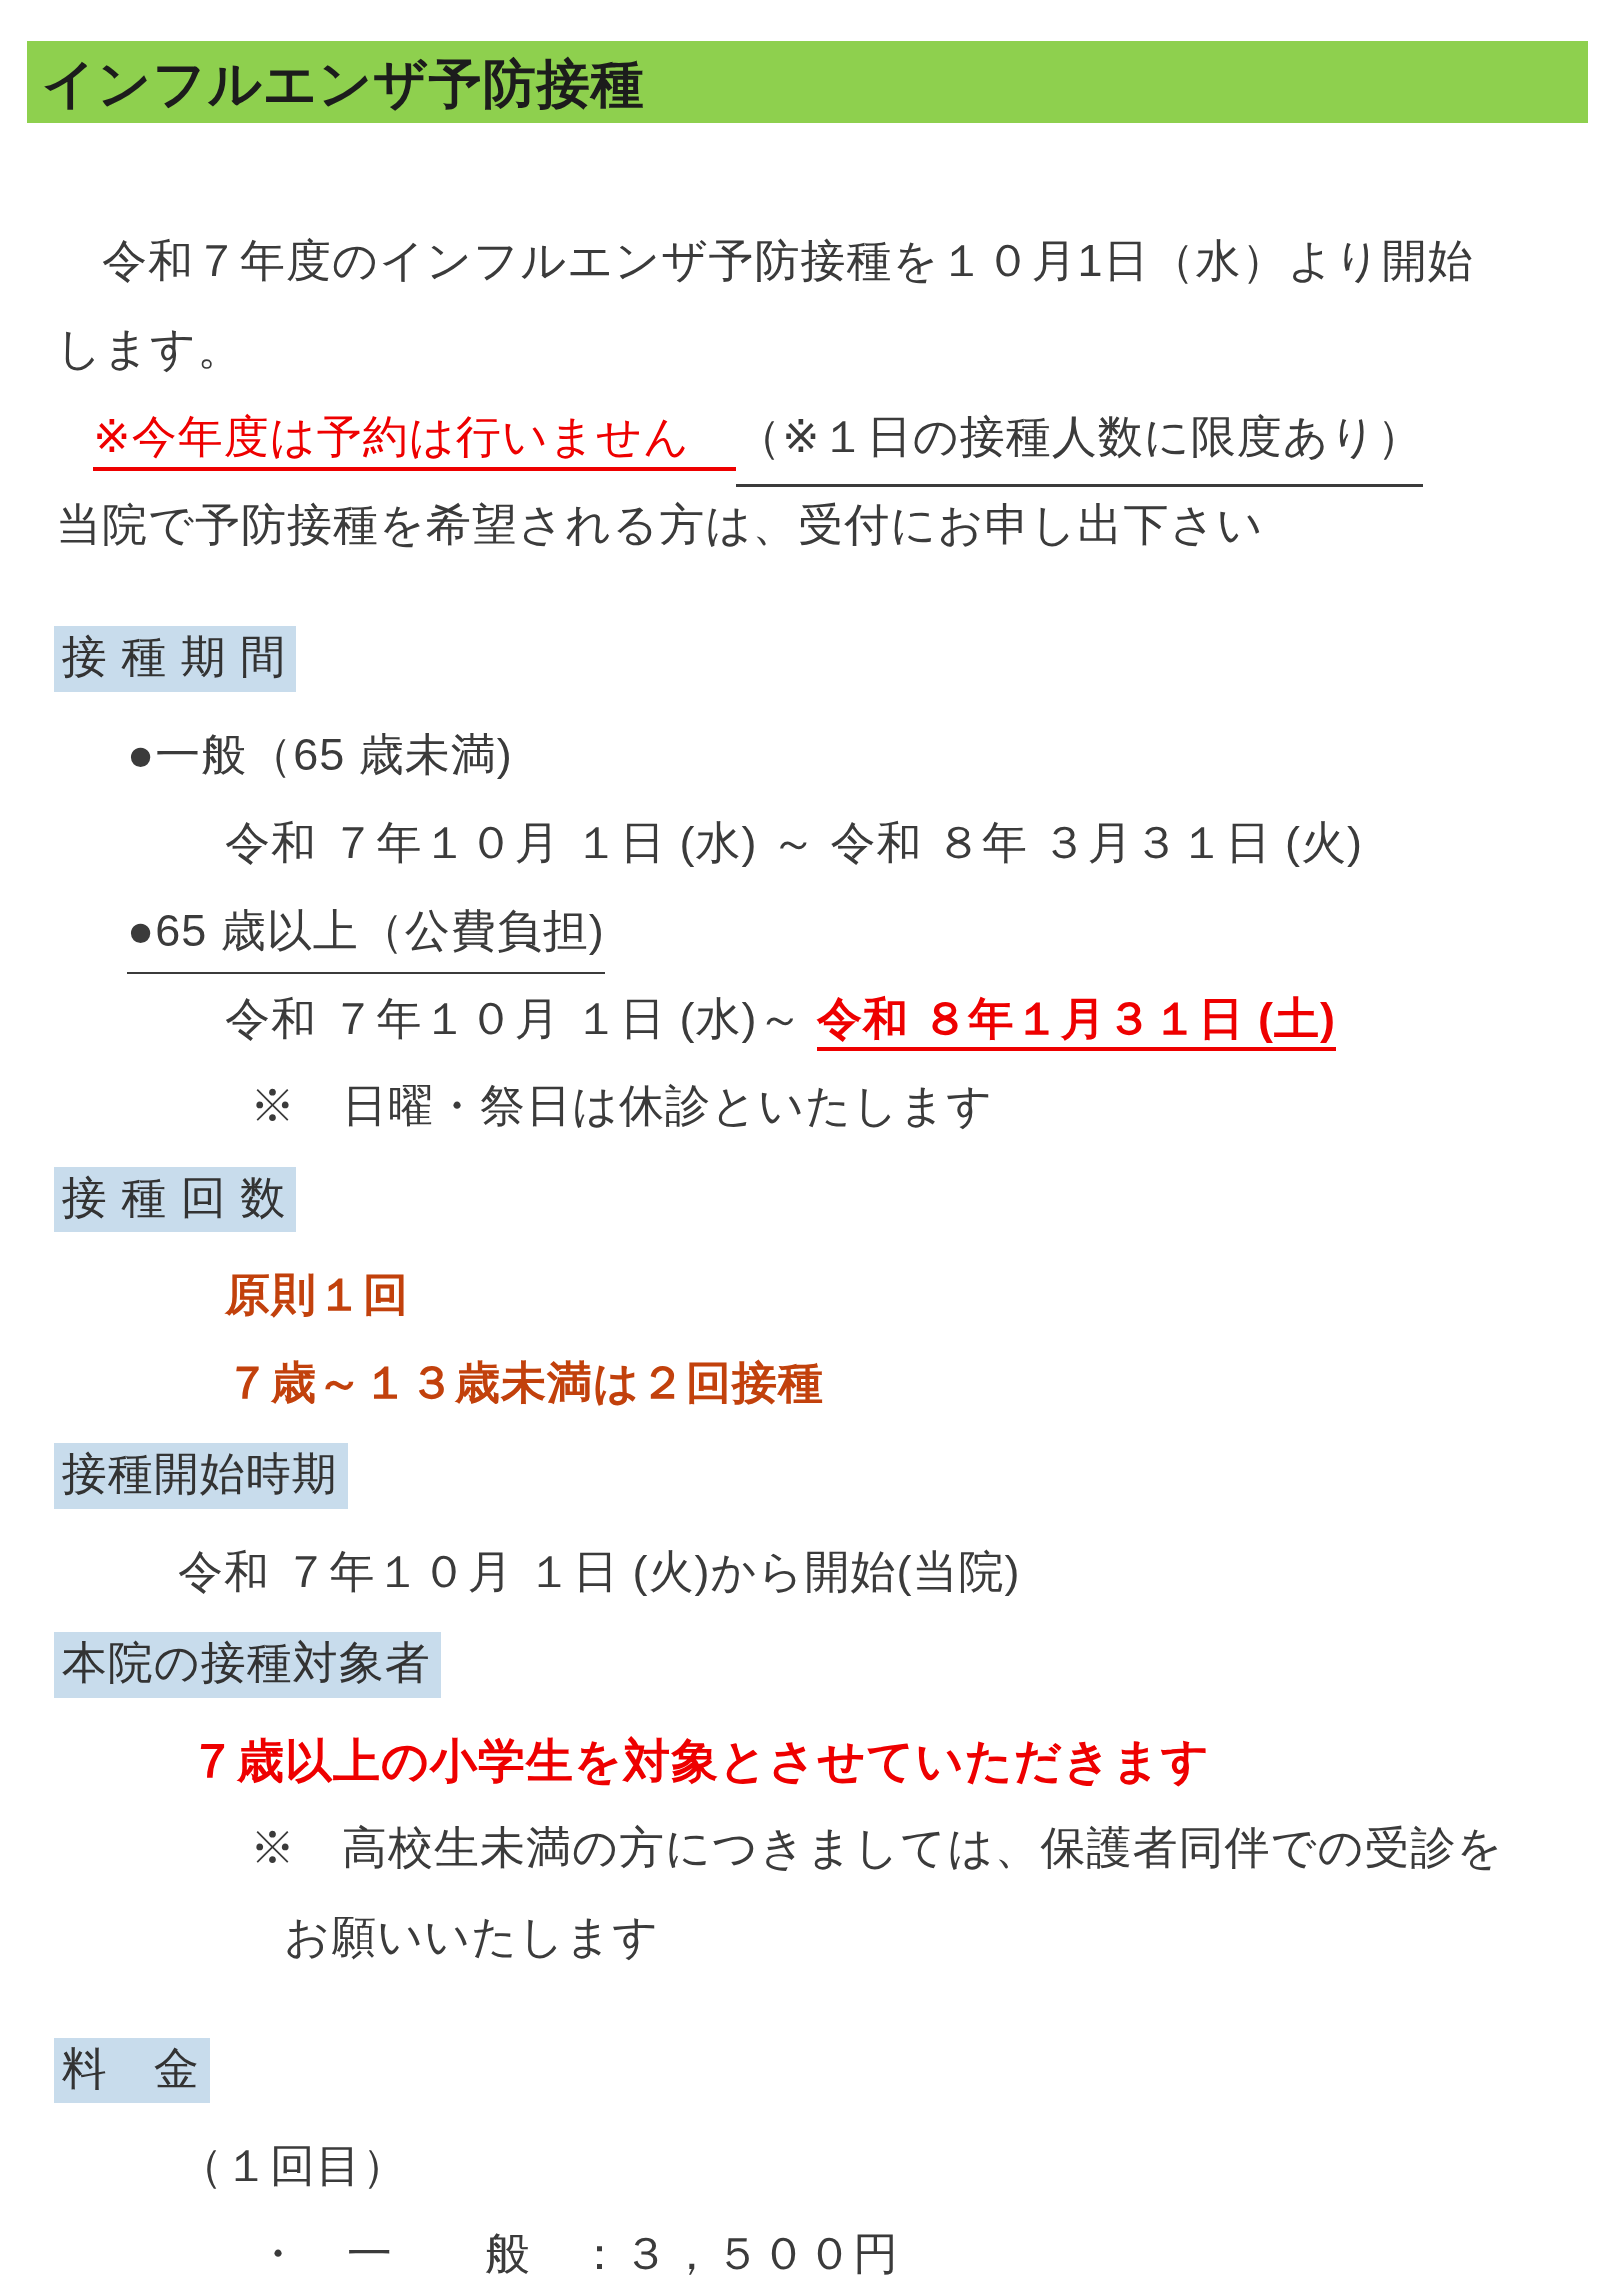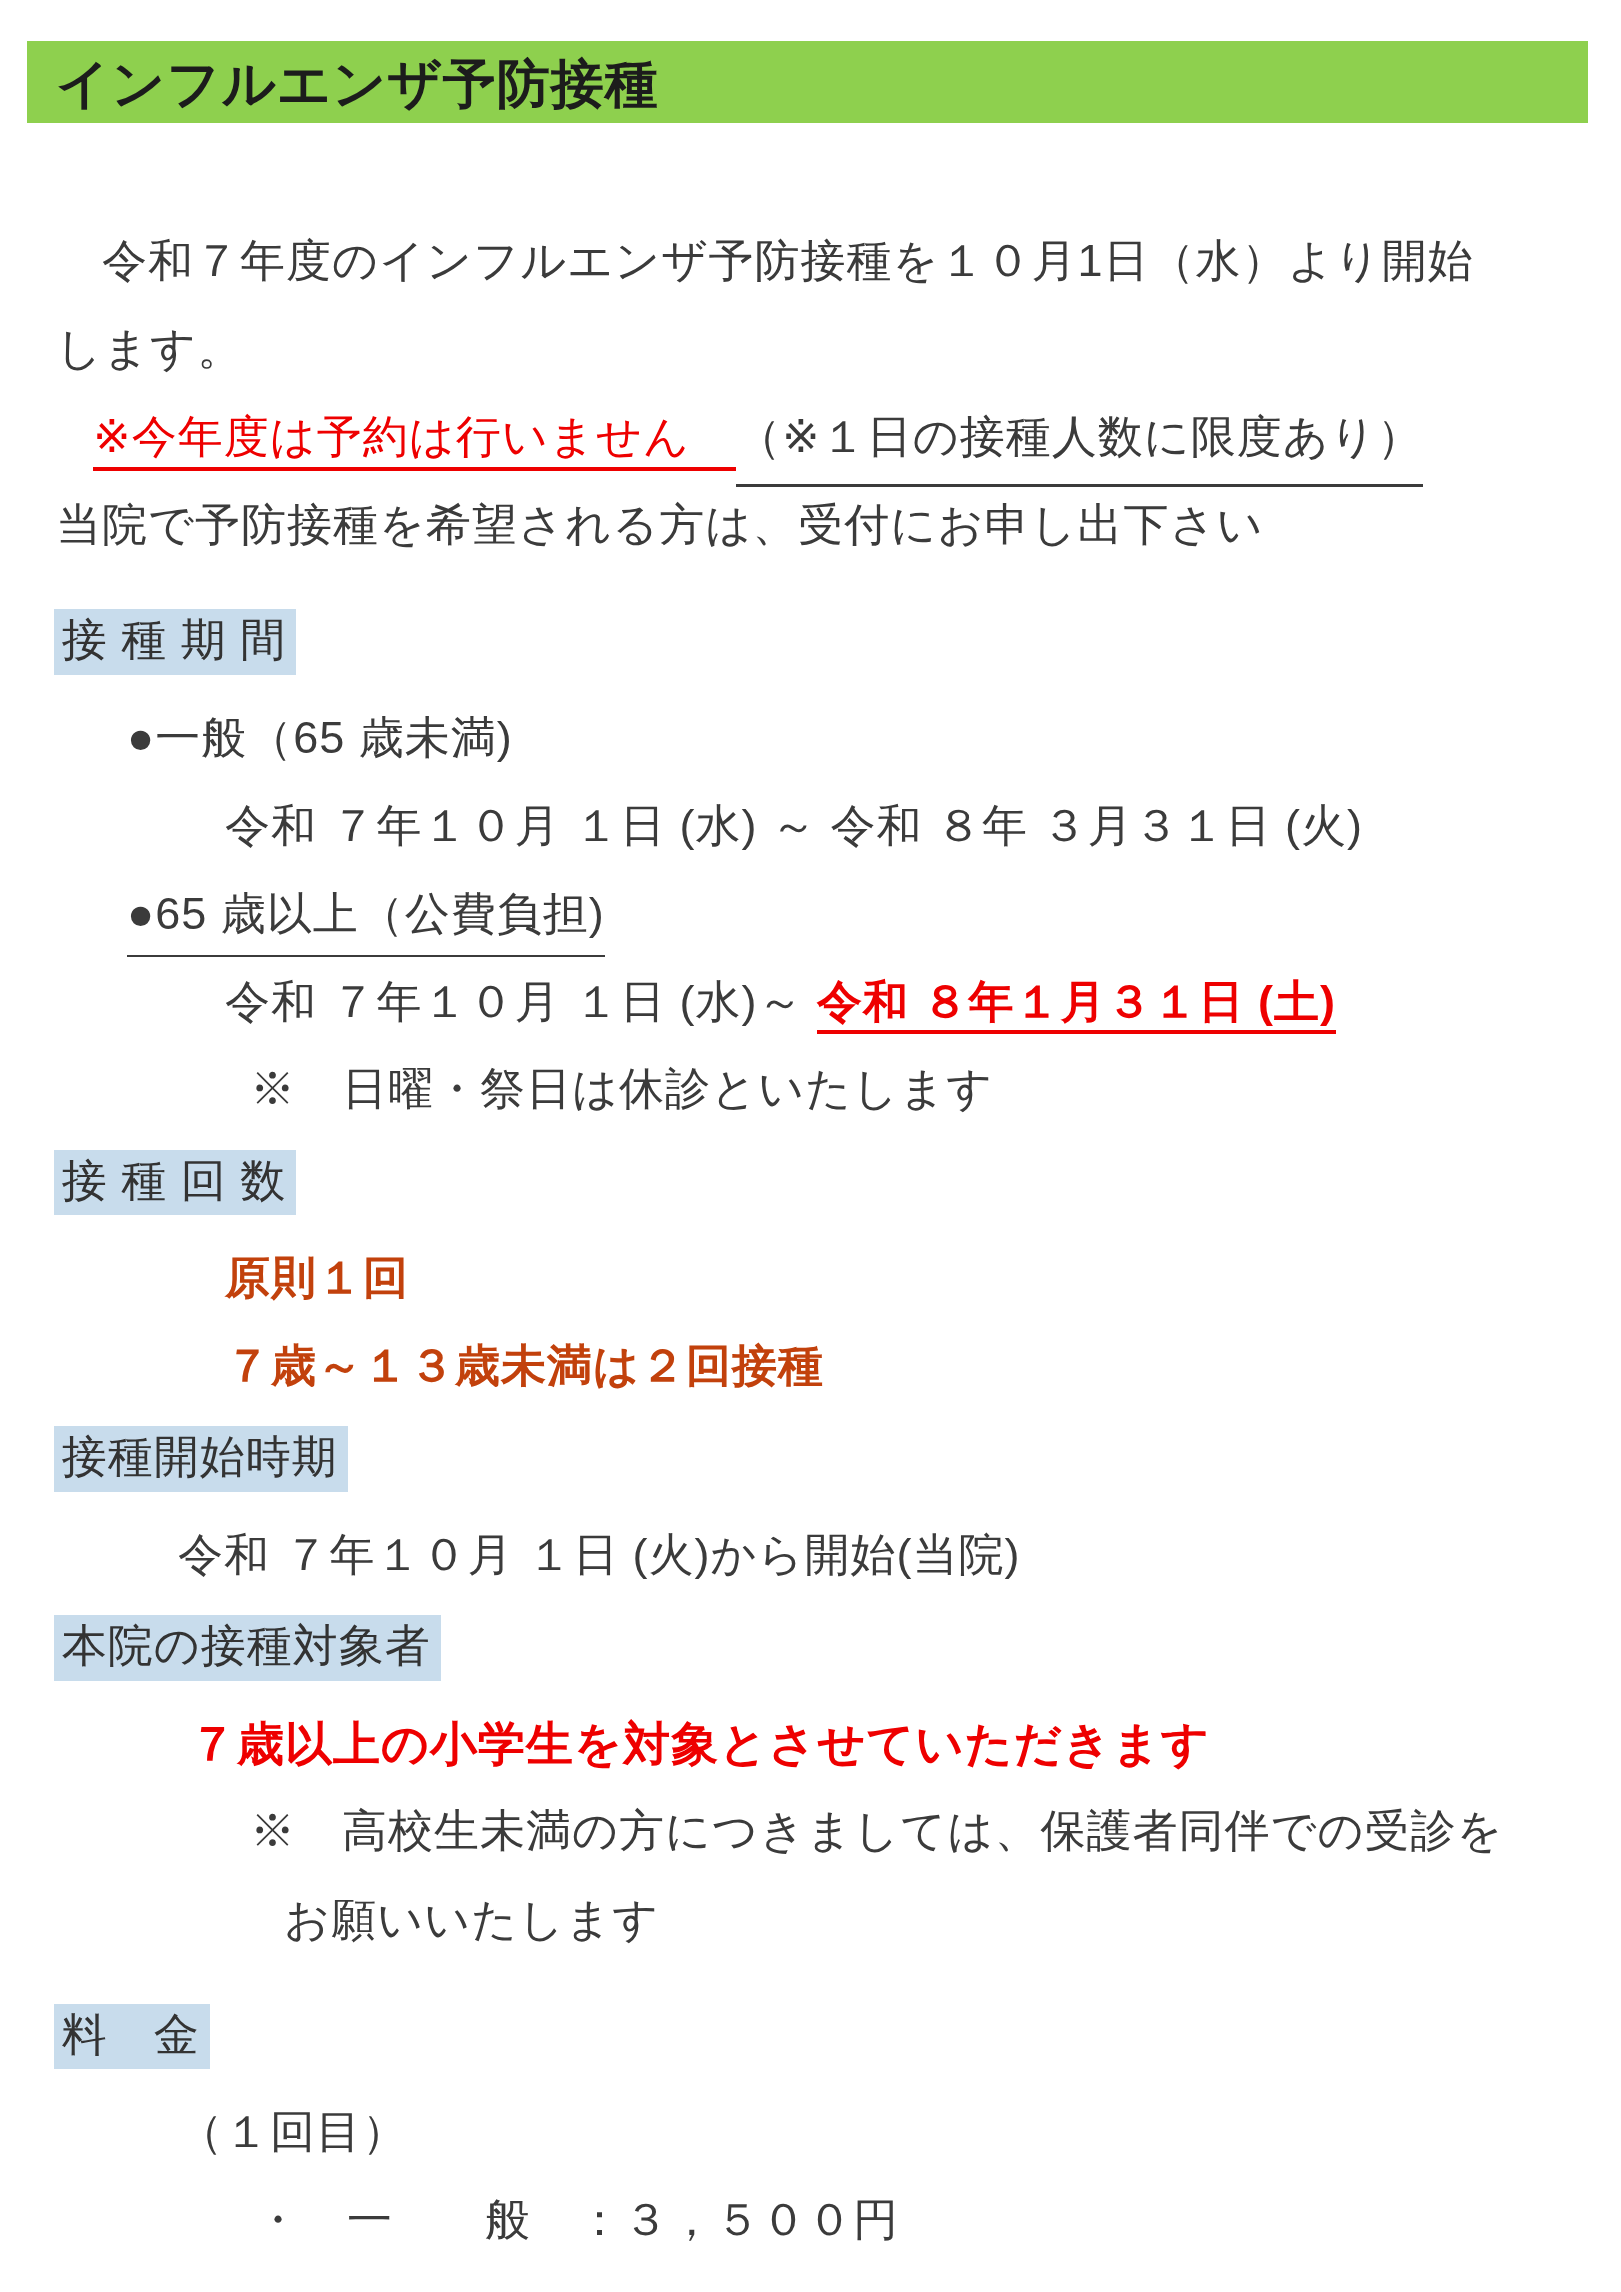--- a/index.html
+++ b/index.html
@@ -16,21 +16,21 @@
     background: #ffffff;
     overflow: hidden;
   }
   
   .title-bar {
     margin: 41px 33px 0 27.4px;
     height: 82px;
     background: #8ed04e;
   }
   .title-bar h1 {
-    margin: 15px;
+    margin: 1px;
     padding: 9.8px 0 0 13.7px;
     font-size: 53px;
     line-height: 65px;
     font-weight: bold;
     color: #1c1c1c;
     letter-spacing: 1px;
     white-space: pre-wrap;
   }
   main { padding-top: 110px; }
   .t-line {
@@ -44,21 +44,21 @@
   .ml-55  { margin-left: 54px; }
   .ml-57  { margin-left: 56px; }
   .ml-95  { margin-left: 93px; }
   .ml-130 { margin-left: 127px; }
   .ml-182 { margin-left: 178px; }
   .ml-193 { margin-left: 189px; }
   .ml-230 { margin-left: 225px; }
   .ml-255 { margin-left: 250px; font-family: Liberation Serif, serif; }
   .ml-260 { margin-left: 255px; }
   .ml-290 { margin-left: 284px; }
-  .gap-lg { margin-top: 57px; }
+  .gap-lg { margin-top: 74px; }
   .bold { font-weight: bold; color: #c2410c; }
   .red  { color: #ee0000; }
   .big  { font-size: 47px; }
   .u-red   { border-bottom: 4.9px solid #ee0000; padding-bottom: 4.9px; }
   .u-black { border-bottom: 3.9px solid #3b3b3b; padding-bottom: 22px; }
   .u-thin  { border-bottom: 2.9px solid #3b3b3b; padding-bottom: 16px; }
   .u-red-bold { border-bottom: 4.9px solid #ee0000; padding-bottom: 2.9px; }
   
   .hl {
     display: inline-block;

